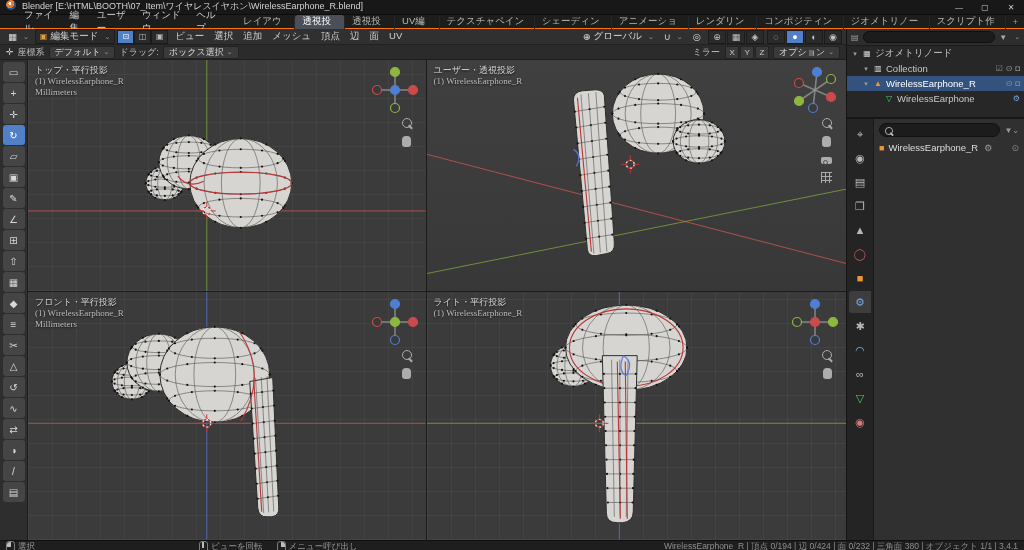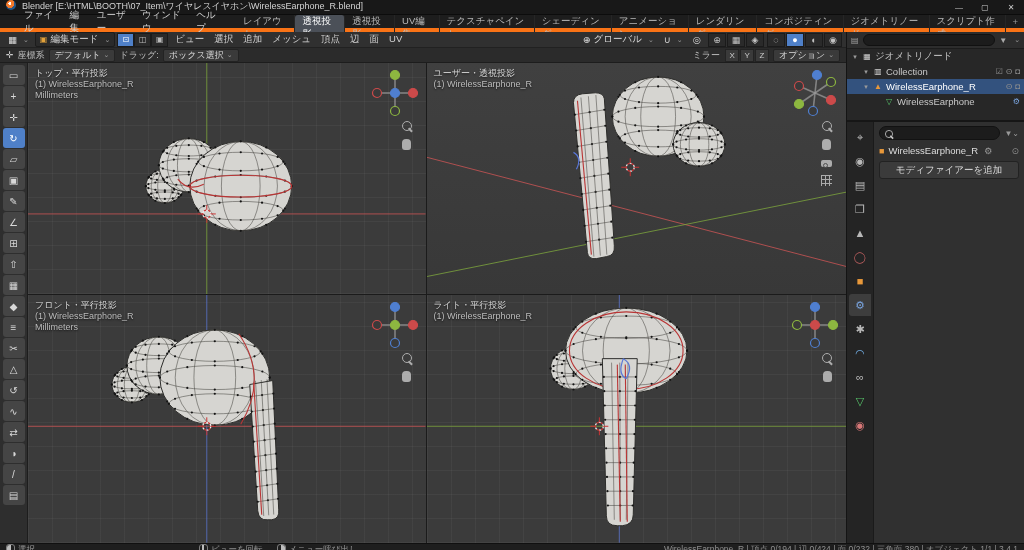--- a/index.html
+++ b/index.html
@@ -7,21 +7,21 @@
   .spacer{flex:1;}
   .caret{font-size:7px;color:#9a9a9a;margin-left:3px;}
 
   
   .titlebar{height:14px;background:#181818;display:flex;align-items:flex-start;padding:0 0 0 6px;font-size:9px;color:#d2d2d2;border-bottom:1px solid #0c0c0c;}
   .blender-logo{width:10px;height:10px;border-radius:50%;background:radial-gradient(circle at 38% 34%,#ffffff 0 1.5px,#f5792a 1.5px 4.5px,#265787 4.5px);margin-right:6px;flex:none;}
   .win-buttons{margin-left:auto;display:flex;height:100%;}
   .win-buttons span{width:26px;display:flex;align-items:center;justify-content:center;font-size:8px;color:#cccccc;}
 
   
-  .topbar{height:13px;background:#1d1d1d;display:flex;align-items:center;font-size:9.5px;border-bottom:4px solid #f97316;padding-left:4px;}
+  .topbar{height:13px;background:#1d1d1d;display:flex;align-items:center;font-size:9.5px;border-bottom:1px solid #f97316;padding-left:4px;}
   .app-btn{width:16px;text-align:center;}
   .app-btn .blender-logo{margin:0 auto;}
   .menu-item{padding:0 5px;color:#cfcfcf;}
   #workspaces{display:flex;margin-left:8px;height:100%;align-items:flex-start;}
   .ws-tab{padding:0 7px;display:flex;align-items:center;color:#b9b9b9;border-right:1px solid #262626;}
   .ws-tab.active{background:#4b5058;color:#ffffff;border-radius:3px 3px 0 0;}
   .ws-add{padding:0 6px;color:#9a9a9a;}
   .topbar-right{margin-left:auto;display:flex;align-items:center;gap:6px;padding-right:6px;font-size:9px;}
   .tb-pill{display:flex;align-items:center;gap:3px;background:#262626;border:1px solid #161616;border-radius:3px;padding:0 4px;height:11px;}
   .mini-ic{width:8px;height:7px;background:#9a9a9a;border-radius:1px;display:inline-block;flex:none;}
@@ -52,21 +52,21 @@
   .vp-main{flex:1;display:flex;min-height:0;}
   .tools{width:27px;background:#2e2e2e;border-right:1px solid #1d1d1d;display:flex;flex-direction:column;align-items:center;padding-top:2px;gap:1px;}
   .tool-btn{width:22px;height:20px;border-radius:3px;background:#454545;color:#d8d8d8;display:flex;align-items:center;justify-content:center;font-size:10px;flex:none;}
   .tool-btn.active{background:#4f80c8;color:#ffffff;}
 
   .quads{flex:1;display:grid;grid-template-columns:48.6% 1fr;grid-template-rows:48.2% 1fr;gap:1px;background:#1b1b1b;min-width:0;}
   .quad{position:relative;overflow:hidden;background:#3b3b3b;}
   .quad.ortho{background-color:#3b3b3b;background-image:repeating-linear-gradient(0deg,rgba(255,255,255,.04) 0 1px,transparent 1px 24px),repeating-linear-gradient(90deg,rgba(255,255,255,.04) 0 1px,transparent 1px 24px);}
   .quad.persp{background:linear-gradient(#404040,#383838);}
   .vp-svg{position:absolute;inset:0;width:100%;height:100%;}
-  .vp-label{position:absolute;top:5px;left:7px;font-size:9px;line-height:11px;color:#d8d8d8;text-shadow:0 1px 2px rgba(0,0,0,.7);pointer-events:none;}
+  .vp-label{position:absolute;top:5px;left:7px;font-size:9px;line-height:11px;color:#d8d8d8;text-shadow:0 1px 2px rgba(0,0,0,.7);pointer-events:none;font-family:Liberation Serif, serif;}
   .vp-label .l2{color:#bcbcbc;}
 
   .axis-x{stroke:rgba(205,85,85,.8);stroke-width:1;}
   .axis-y{stroke:rgba(125,165,60,.8);stroke-width:1;}
   .axis-z{stroke:rgba(90,115,205,.8);stroke-width:1;}
   .sphere{fill:#d6d5d1;stroke:#2c2c2a;stroke-width:1;}
   .stemfill{fill:#d6d5d1;stroke:#2c2c2a;stroke-width:1;}
   .wireline{fill:none;stroke:#45443f;stroke-width:.6;opacity:.9;}
   .meshdot{fill:#141414;}
   .redloop{fill:none;stroke:#b93535;stroke-width:1.1;}
@@ -1169,21 +1169,20 @@
                 <span class="mag"></span>
               </span>
             <span class="p-filter">▼⌄</span>
           </div>
           <div class="p-bread">
             <span class="p-objic">■</span>
             <span>WirelessEarphone_R</span>
             <span class="p-wrench">⚙</span>
             <span class="p-pin">⊙</span>
           </div>
-          <div class="addmod">モディファイアーを追加</div>
           <div class="spacer"></div>
         </div>
       </div>
     </div>
   </div>
 
   <div class="statusbar">
     <span id="hints" style="display:inline-flex;gap:14px">
         <span class="hint">
           <span class="mouse left"></span>

